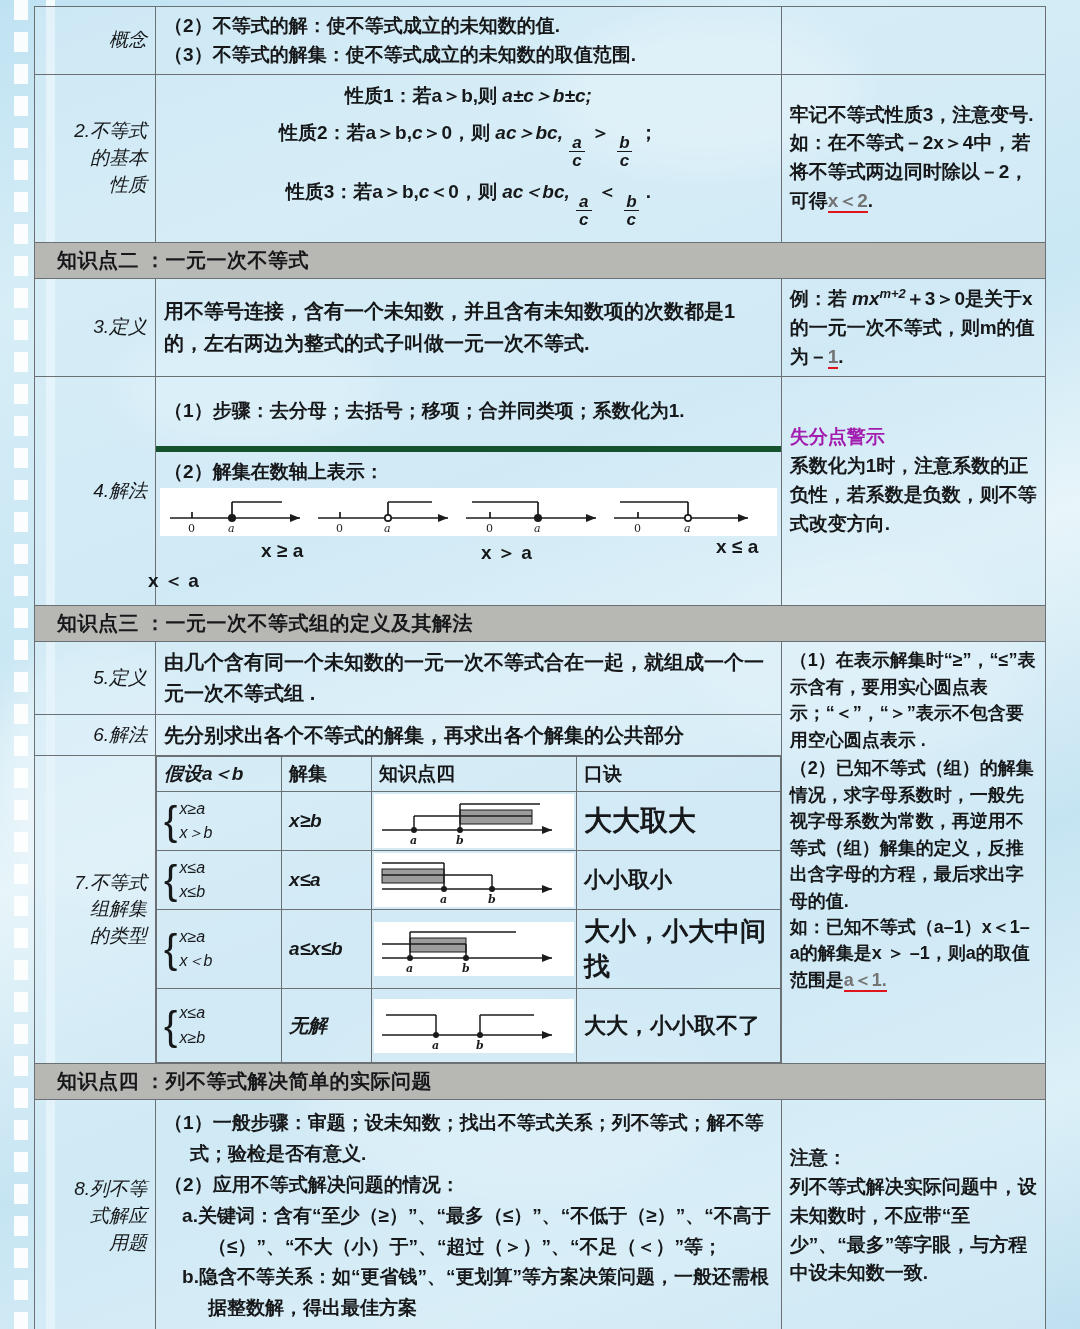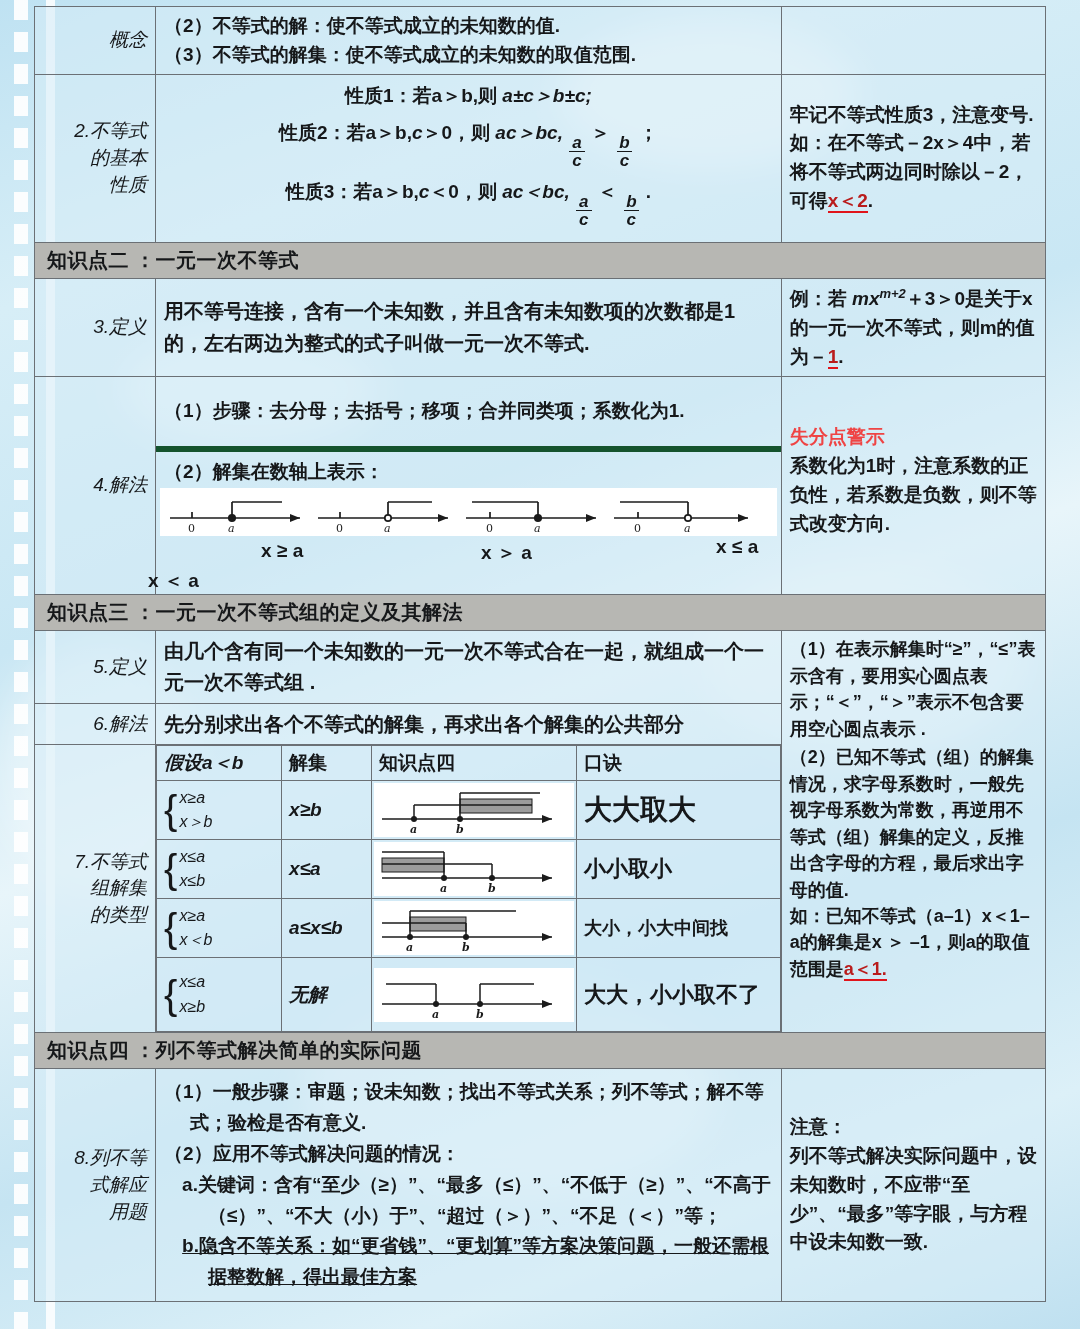--- a/index.html
+++ b/index.html
@@ -31,23 +31,23 @@
   table.main td { border:1px solid #6b7075; vertical-align:middle; padding:5px 8px;
                   background:rgba(214,236,246,.58); }
   .colL { width:121px; }
   .colM { width:625px; }
   .colR { width:264px; }
 
   .lbl { text-align:right; font-weight:normal; font-style:italic; line-height:1.42; font-size:19px; }
   .lbl .n { font-style:italic; }
   .cellw { font-weight:bold; line-height:1.5; }
   .note  { font-weight:bold; line-height:1.52; font-size:19px; }
-  .red   { color:#ef4444; }
-  .red-u { color:#b91c1c; border-bottom:2px solid #e0141b; padding-bottom:0px; }
-  .kp { background:#b7b7b3 !important; font-weight:bold; font-size:20px; padding:4px 12px !important; letter-spacing:.5px;}
+  .red   { color:#a21caf; }
+  .red-u { color:#737373; border-bottom:2px solid #e0141b; padding-bottom:0px; }
+  .kp { background:#b7b7b3 !important; font-weight:bold; font-size:20px; padding:4px 22px !important; letter-spacing:.5px;}
   .it { font-style:italic; }
   .ind { padding-left:26px; text-indent:-26px; display:block; }
 
   
   .frac { display:inline-flex; flex-direction:column; align-items:center; vertical-align:-0.55em;
           font-style:italic; font-size:17px; line-height:1.02; margin:0 1px; }
   .frac .num { padding:0 3px; }
   .frac .den { padding:0 3px; border-top:1.6px solid #16181a; }
 
   .prop { margin:7px 0 8px 0;text-align:center; }
@@ -60,21 +60,21 @@
   .sub-h { font-weight:bold; }
   .w1{width:125px;} .w2{width:90px;} .w3{width:205px;} .w4{width:auto;}
   .sys { display:flex; align-items:center; font-style:italic; font-size:16px; font-weight:normal; }
   .brace { font-size:40px; font-weight:300; line-height:.82; margin-right:2px; font-style:normal; }
   .sys .rows { display:flex; flex-direction:column; line-height:1.55; }
   .sol { font-style:italic; font-size:23px; text-align:left; }
   .yj { font-size:21px; }
   .numbox { background:#ffffff; padding:2px 0 0 0; display:block; }
   svg { display:block; }
 
-  .nl-labels { position:relative; height:58px; }
+  .nl-labels { position:relative; height:69px; }
   .nl-labels span { position:absolute; font-weight:bold; font-size:19px; }
   .s1{ left:105px; top:4px;} .s2{ left:325px; top:4px;} .s3{ left:560px; top:0;} .s4{ left:-8px; top:32px;}
 </style>
 </head>
 <body>
 
 <div class="cloud c1"></div>
 <div class="cloud c2"></div>
 <div class="cloud c3"></div>
 <div class="cloud c4"></div>
@@ -365,21 +365,21 @@
             </g>
             <circle cx="36" cy="34" r="3" fill="#1b1b1b"></circle>
                         <circle cx="92" cy="34" r="3" fill="#1b1b1b"></circle>
             <g font-family="DejaVu Serif, serif" font-size="11" font-style="italic" fill="#1b1b1b">
               <text x="32" y="48">a</text>
               <text x="88" y="48">b</text>
             </g>
           </svg>
                     </div>
         </td>
-        <td style="font-size:18px;">大小，小大中间找</td>
+        <td style="font-size:26px;">大小，小大中间找</td>
       </tr>
 
       <tr>
         <td style="height:74px;">
                     <div class="sys">
                       <span class="brace">{</span>
                       <span class="rows">
                         <span>x≤a</span>
                         <span>x≥b</span>
                       </span>
@@ -420,21 +420,21 @@
 <tr>
   <td class="lbl">
     <div><span class="n">8.</span><span>列不等</span></div>
     <div>式解应</div>
     <div>用题</div>
   </td>
   <td class="cellw" style="line-height:1.62;padding:8px;">
     <span class="ind">（1）一般步骤：审题；设未知数；找出不等式关系；列不等式；解不等式；验检是否有意义.</span>
     <span class="ind">（2）应用不等式解决问题的情况：</span>
     <span class="ind" style="padding-left:44px;text-indent:-26px;">a.关键词：含有“至少（≥）”、“最多（≤）”、“不低于（≥）”、“不高于（≤）”、“不大（小）于”、“超过（＞）”、“不足（＜）”等；</span>
-    <span class="ind" style="padding-left:44px;text-indent:-26px;text-decoration:underline;">b.隐含不等关系：如“更省钱”、“更划算”等方案决策问题，一般还需根据整数解，得出最佳方案</span>
+    <span class="ind" style="padding-left:44px;text-indent:-26px;">b.隐含不等关系：如“更省钱”、“更划算”等方案决策问题，一般还需根据整数解，得出最佳方案</span>
   </td>
   <td class="note">
     <div>注意：</div>
     <div>列不等式解决实际问题中，设未知数时，不应带“至少”、“最多”等字眼，与方程中设未知数一致.</div>
   </td>
 </tr>
 
 </tbody>
     </table>
 </div>

